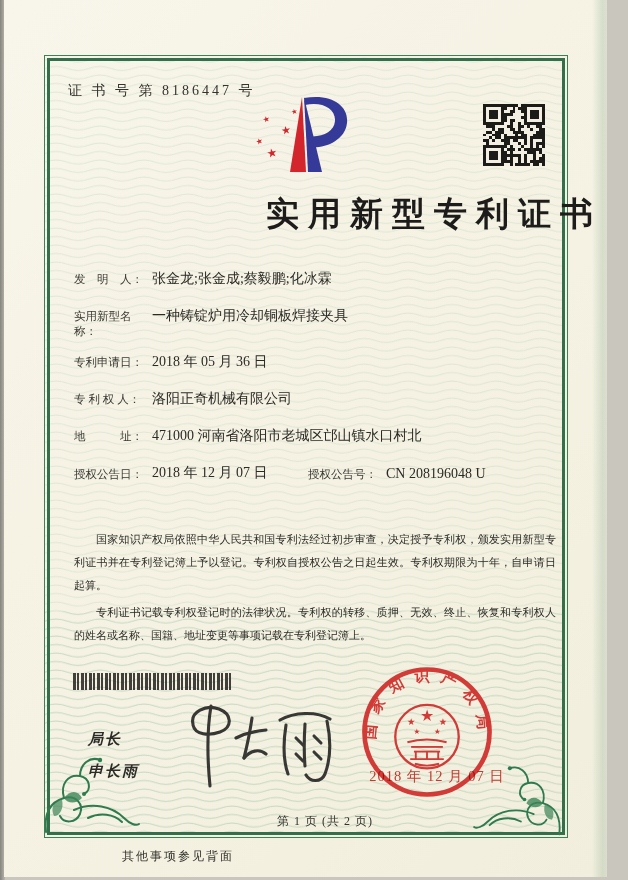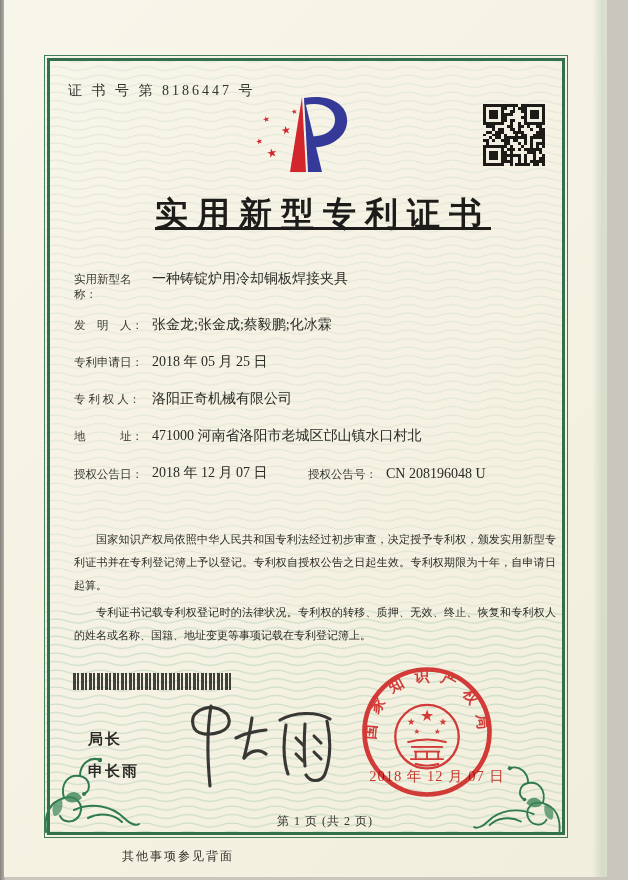--- a/index.html
+++ b/index.html
@@ -22,22 +22,22 @@
   .content{position:absolute;inset:0;z-index:2;}
 
   .cert-no{position:absolute;left:64px;top:82px;font-size:14px;letter-spacing:3px;color:#34332e;}
   .logo{position:absolute;left:248px;top:94px;width:104px;height:84px;}
   .qr{position:absolute;left:479px;top:104px;width:62px;height:62px;
     display:grid;grid-template-columns:repeat(21,1fr);grid-auto-rows:1fr;
     background:#f2efe2;mix-blend-mode:multiply;}
   .qr i{display:block;}
   .qr i.d{background:#1d1b18;}
 
-  .title{position:absolute;left:40px;top:192px;width:558px;text-align:center;
-    font-size:33px;font-weight:700;letter-spacing:9px;color:#1d1c1a;text-decoration:underline;}
+  .title{position:absolute;left:40px;top:192px;width:558px;text-align:right;
+    font-size:33px;font-weight:700;letter-spacing:9px;color:#1d1c1a;}
 
   .fields{position:absolute;left:70px;top:270px;width:482px;color:#2e2d28;}
   .field-row{display:flex;align-items:baseline;height:26px;margin-bottom:11px;}
   .field-row.gap-big{margin-bottom:20px;}
   .f-label{font-size:11.5px;width:78px;flex:none;color:#3a3933;}
   .f-value{font-size:14px;color:#2b2a25;}
   .pair{display:flex;align-items:flex-end;width:234px;flex:none;}
 
   .paras{position:absolute;left:70px;top:528px;width:482px;font-size:11px;
     line-height:23px;text-align:justify;color:#2c2b26;}
@@ -45,21 +45,21 @@
 
   .barcode{position:absolute;left:69px;top:673px;width:158px;height:17px;opacity:.85;
     mix-blend-mode:multiply;
     background:
       repeating-linear-gradient(90deg,#23211e 0 2px,transparent 2px 4px),
       repeating-linear-gradient(90deg,#23211e 0 3px,transparent 3px 8px);}
 
   .director{position:absolute;left:84px;top:730px;
     font-family:"Liberation Sans","DejaVu Sans",sans-serif;
     font-size:15px;font-weight:600;color:#2c2b27;letter-spacing:2px;}
-  .director div{margin-bottom:13px;}
+  .director div{margin-bottom:13px;font-style:italic;}
 
   .signature{position:absolute;left:172px;top:694px;width:170px;height:100px;
     mix-blend-mode:multiply;}
 
   .seal{position:absolute;left:353px;top:662px;width:140px;height:140px;
     opacity:.92;mix-blend-mode:multiply;}
   .seal-date{position:absolute;left:358px;top:767px;width:150px;text-align:center;
     font-size:14.5px;color:#c43a30;letter-spacing:1px;z-index:3;mix-blend-mode:multiply;}
 
   .flourish-l{position:absolute;left:36px;top:740px;width:100px;height:96px;}
@@ -551,31 +551,31 @@
         <i></i>
         <i class="d"></i>
         <i class="d"></i>
         <i></i>
         <i class="d"></i>
       </div>
 
     <div class="title">实用新型专利证书</div>
 
     <div class="fields">
+      <div class="field-row">
+        <span class="f-label">发　明　人：</span>
+        <span class="f-value">张金龙;张金成;蔡毅鹏;化冰霖</span>
+      </div>
       <div class="field-row gap-big">
         <span class="f-label">实用新型名称：</span>
         <span class="f-value">一种铸锭炉用冷却铜板焊接夹具</span>
       </div>
       <div class="field-row">
-        <span class="f-label">发　明　人：</span>
-        <span class="f-value">张金龙;张金成;蔡毅鹏;化冰霖</span>
-      </div>
-      <div class="field-row">
         <span class="f-label">专利申请日：</span>
-        <span class="f-value">2018 年 05 月 25 日</span>
+        <span class="f-value">2018 年 05 月 36 日</span>
       </div>
       <div class="field-row">
         <span class="f-label">专 利 权 人：</span>
         <span class="f-value">洛阳正奇机械有限公司</span>
       </div>
       <div class="field-row">
         <span class="f-label">地　　　址：</span>
         <span class="f-value">471000 河南省洛阳市老城区邙山镇水口村北</span>
       </div>
       <div class="field-row">

